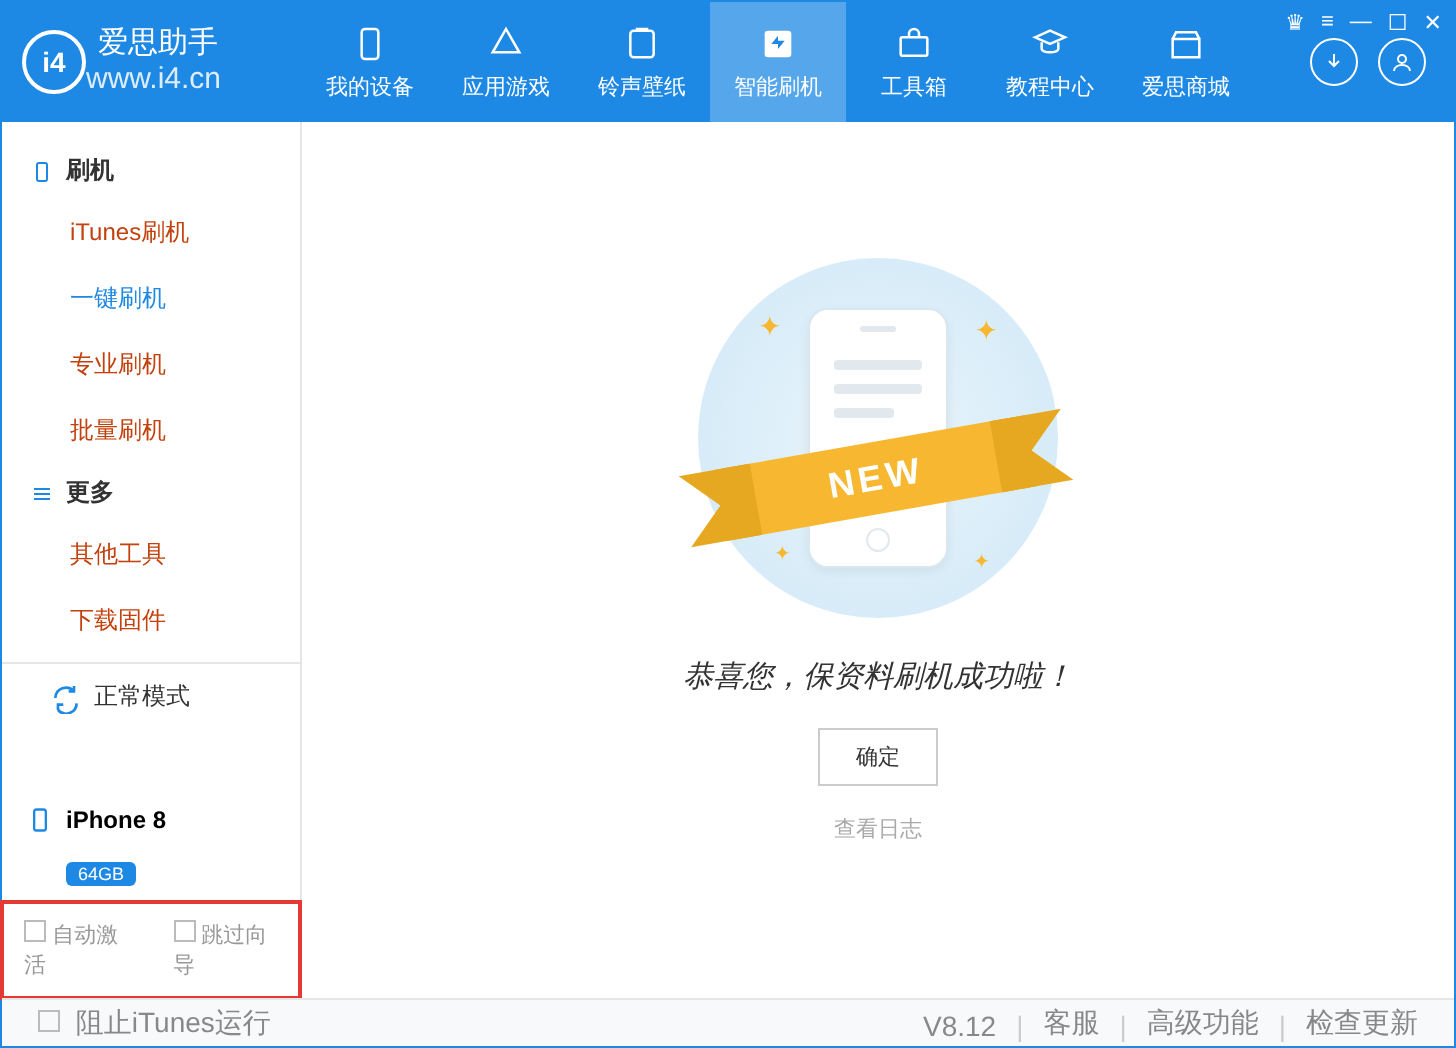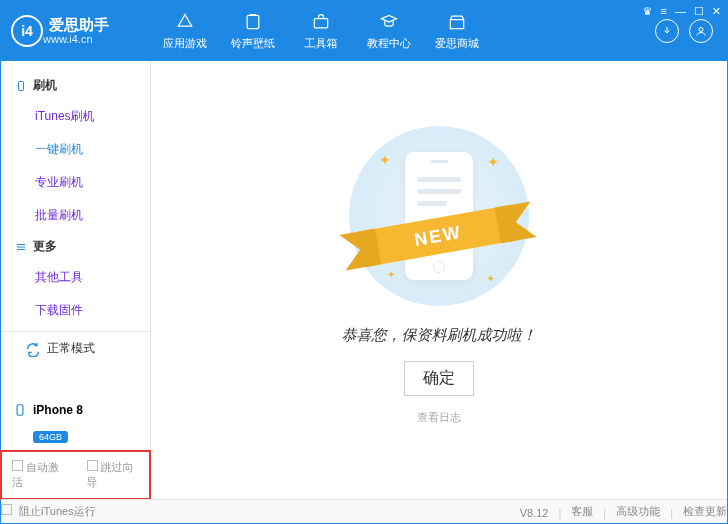--- a/index.html
+++ b/index.html
@@ -1,69 +1,69 @@
 <!DOCTYPE html>
 <html><head>
 <meta charset="utf-8">
 <style>
 * { margin: 0; padding: 0; box-sizing: border-box; font-family: "Microsoft YaHei", Arial, sans-serif; }
 body { width: 728px; height: 524px; background: #f0f0f0; overflow: hidden; }
 .window { width: 728px; height: 524px; background: #fff; border: 1px solid #1e88e5; display: flex; flex-direction: column; }
 .header { background: #1e88e5; height: 60px; display: flex; align-items: center; color: #fff; position: relative; }
 .logo-area { display: flex; align-items: center; padding: 0 10px; width: 150px; }
 .logo-circle { width: 32px; height: 32px; border: 2px solid #fff; border-radius: 50%; display: flex; align-items: center; justify-content: center; font-weight: bold; font-size: 14px; }
-.logo-text { margin-left: 6px; font-size: 15px; font-weight: bold; line-height: 1.1; }
-.logo-sub { font-size: 11px; opacity: 0.85; }
+.logo-text { margin-left: 6px; font-size: 15px; font-weight: normal; line-height: 1.1; }
+.logo-sub { font-size: 15px; opacity: 0.85; }
 .nav { display: flex; height: 100%; }
 .nav-item { width: 68px; display: flex; flex-direction: column; align-items: center; justify-content: center; font-size: 11px; cursor: pointer; }
 .nav-item.active { background: rgba(255,255,255,0.25); }
 .nav-icon { width: 20px; height: 20px; margin-bottom: 4px; display: flex; align-items: center; justify-content: center; }
 .nav-icon svg { width: 20px; height: 20px; stroke: #fff; fill: none; stroke-width: 1.5; }
 .win-controls { position: absolute; top: 4px; right: 6px; display: flex; gap: 8px; font-size: 11px; }
 .win-controls span { cursor: pointer; }
 .header-right { margin-left: auto; margin-right: 14px; display: flex; gap: 10px; align-items: center; }
 .circle-btn { width: 24px; height: 24px; border: 1.5px solid #fff; border-radius: 50%; display: flex; align-items: center; justify-content: center; cursor: pointer; }
 .circle-btn svg { width: 12px; height: 12px; stroke: #fff; fill: none; stroke-width: 2; }
 .body { flex: 1; display: flex; min-height: 0; }
 .sidebar { width: 150px; border-right: 1px solid #e6e6e6; display: flex; flex-direction: column; font-size: 12px; }
 .side-scroll { flex: 1; overflow: hidden; padding-top: 10px; }
 .side-group { padding: 6px 14px; color: #333; font-weight: bold; display: flex; align-items: center; gap: 6px; }
 .side-group .gicon { width: 12px; height: 12px; display: inline-flex; }
 .side-group .gicon svg { width: 12px; height: 12px; stroke: #1e88e5; fill: none; stroke-width: 2; }
-.side-item { padding: 8px 14px 8px 34px; color: #6d28d9; cursor: pointer; }
+.side-item { padding: 8px 14px 8px 34px; color: #c2410c; cursor: pointer; }
 .side-item.active { color: #1e88e5; }
 .side-bottom { border-top: 1px solid #e6e6e6; }
 .mode-row { padding: 8px 24px; display: flex; align-items: center; gap: 6px; color: #333; }
 .mode-icon { width: 16px; height: 16px; color: #1e88e5; display: inline-flex; }
 .mode-icon svg { width: 16px; height: 16px; }
 .device-row { padding: 4px 12px 10px; display: flex; align-items: center; gap: 6px; margin-top: 32px; }
 .device-row .phone-ic { width: 14px; height: 18px; }
 .storage-badge { background: #1e88e5; color: #fff; font-size: 9px; padding: 1px 6px; border-radius: 3px; margin-left: 20px; }
 .checkbox-row { padding: 8px 10px; display: flex; gap: 22px; align-items: center; color: #999; font-size: 11px; border-top: 1px solid #e6e6e6; }
 .checkbox-row.red-box { border: 2px solid #e53935; margin: -1px; }
 .cb { width: 11px; height: 11px; border: 1px solid #bbb; display: inline-block; }
-.footer { height: 24px; background: #f7f9fb; border-top: 1px solid #e6e6e6; display: flex; align-items: center; font-size: 11px; color: #888; padding: 0 0; }
+.footer { height: 24px; background: #f7f9fb; border-top: 1px solid #e6e6e6; display: flex; align-items: center; font-size: 14px; color: #888; padding: 0 18px; }
 .footer .cb { margin-right: 4px; }
 .footer-right { margin-left: auto; display: flex; gap: 10px; align-items: flex-end; }
 .footer-right .sep { color: #ccc; }
 .main { flex: 1; display: flex; flex-direction: column; align-items: center; justify-content: center; background: #fff; position: relative; }
 .illust { width: 180px; height: 180px; border-radius: 50%; background: radial-gradient(circle,#eaf4fb 0%,#d7ecf8 70%,#cde5f4 100%); display: flex; align-items: center; justify-content: center; position: relative; margin-top: -10px; }
 .phone { width: 70px; height: 130px; background: #fff; border-radius: 10px; border: 1px solid #dbe7ef; box-shadow: 0 2px 6px rgba(0,0,0,0.06); position: relative; display: flex; flex-direction: column; align-items: center; padding-top: 8px; }
 .phone .speaker { width: 18px; height: 3px; background: #e1e9ef; border-radius: 2px; }
 .phone .screen-lines { margin-top: 14px; width: 44px; }
 .phone .screen-lines div { height: 5px; background: #e1e9ef; border-radius: 2px; margin-bottom: 7px; }
 .phone .home { width: 12px; height: 12px; border: 1.5px solid #e1e9ef; border-radius: 50%; position: absolute; bottom: 7px; }
 .ribbon { position: absolute; width: 150px; height: 36px; background: #f7b731; transform: rotate(-10deg); top: 92px; left: 14px; display: flex; align-items: center; justify-content: center; color: #fff; font-weight: bold; font-size: 18px; letter-spacing: 2px; }
 .ribbon:before, .ribbon:after { content: ""; position: absolute; width: 0; height: 0; border: 18px solid #e6a820; }
 .ribbon:before { left: -22px; border-left-color: transparent; }
 .ribbon:after { right: -22px; border-right-color: transparent; }
 .spark { position: absolute; color: #f7b731; font-size: 14px; }
 .s1 { top: 26px; left: 30px; } .s2 { top: 28px; right: 30px; } .s3 { bottom: 26px; left: 38px; font-size: 10px; } .s4 { bottom: 22px; right: 34px; font-size: 10px; }
 .success-text { margin-top: 20px; font-size: 15px; color: #333; font-style: italic; }
-.ok-btn { margin-top: 16px; padding: 6px 18px; border: 1px solid #ccc; background: #fff; font-size: 16px; cursor: pointer; color: #333; }
+.ok-btn { margin-top: 16px; padding: 6px 18px; border: 1px solid #ccc; background: #fff; font-size: 11px; cursor: pointer; color: #333; }
 .log-link { margin-top: 14px; font-size: 11px; color: #aaa; cursor: pointer; }
 </style>
 </head>
 <body>
 
 <div class="window">
   <div class="header">
     <div class="win-controls">
       <span>♛</span>
       <span>≡</span>
@@ -75,33 +75,50 @@
       <div class="logo-circle">i4</div>
       <div>
         <div class="logo-text">爱思助手</div>
         <div class="logo-sub">www.i4.cn</div>
       </div>
     </div>
     <div class="nav">
       <div class="nav-item">
         <span class="nav-icon">
             <svg viewBox="0 0 24 24">
+              <rect x="7" y="3" width="10" height="18" rx="2"></rect>
+            </svg>
+          </span>
+        <span>我的设备</span>
+      </div>
+      <div class="nav-item">
+        <span class="nav-icon">
+            <svg viewBox="0 0 24 24">
               <path d="M12 3l8 14H4z"></path>
             </svg>
           </span>
         <span>应用游戏</span>
       </div>
       <div class="nav-item">
         <span class="nav-icon">
             <svg viewBox="0 0 24 24">
               <rect x="5" y="4" width="14" height="16" rx="2"></rect>
               <path d="M9 4v-1h6v1"></path>
             </svg>
           </span>
         <span>铃声壁纸</span>
+      </div>
+      <div class="nav-item active">
+        <span class="nav-icon">
+            <svg viewBox="0 0 24 24">
+              <rect x="4" y="4" width="16" height="16" rx="2" fill="#fff" stroke="none"></rect>
+              <path d="M8 12l4-5v3h4l-4 5v-3z" fill="#1e88e5" stroke="none"></path>
+            </svg>
+          </span>
+        <span>智能刷机</span>
       </div>
       <div class="nav-item">
         <span class="nav-icon">
             <svg viewBox="0 0 24 24">
               <rect x="4" y="8" width="16" height="11" rx="1"></rect>
               <path d="M9 8V6a3 3 0 016 0v2"></path>
             </svg>
           </span>
         <span>工具箱</span>
       </div>

